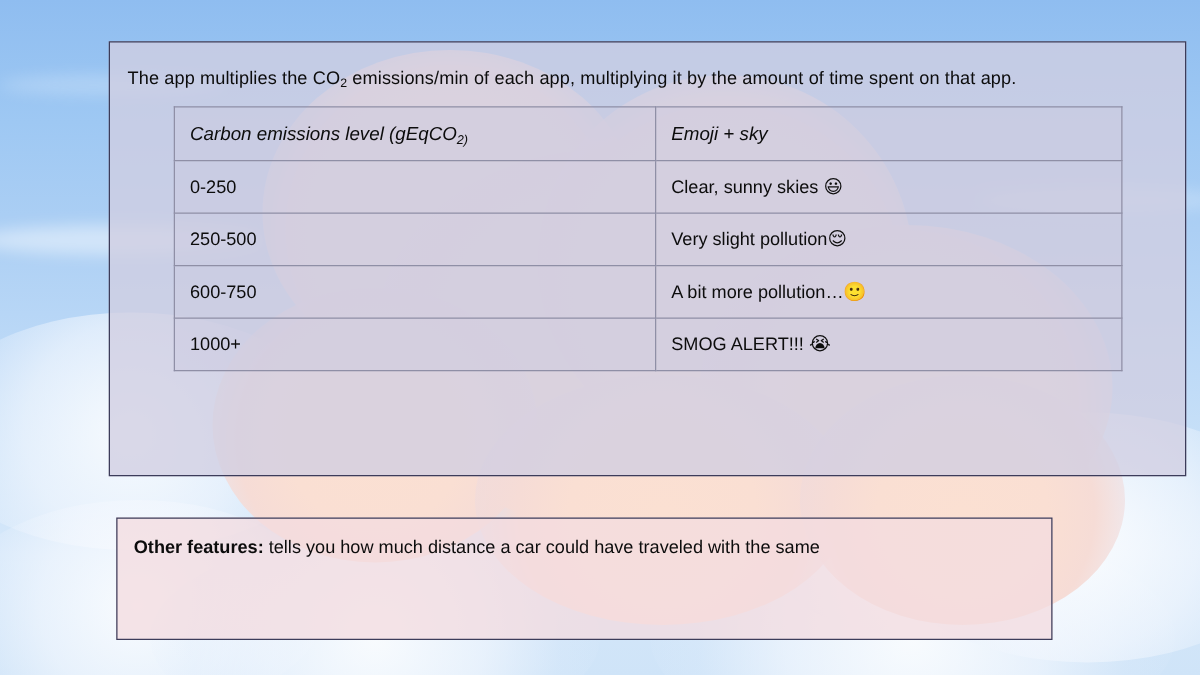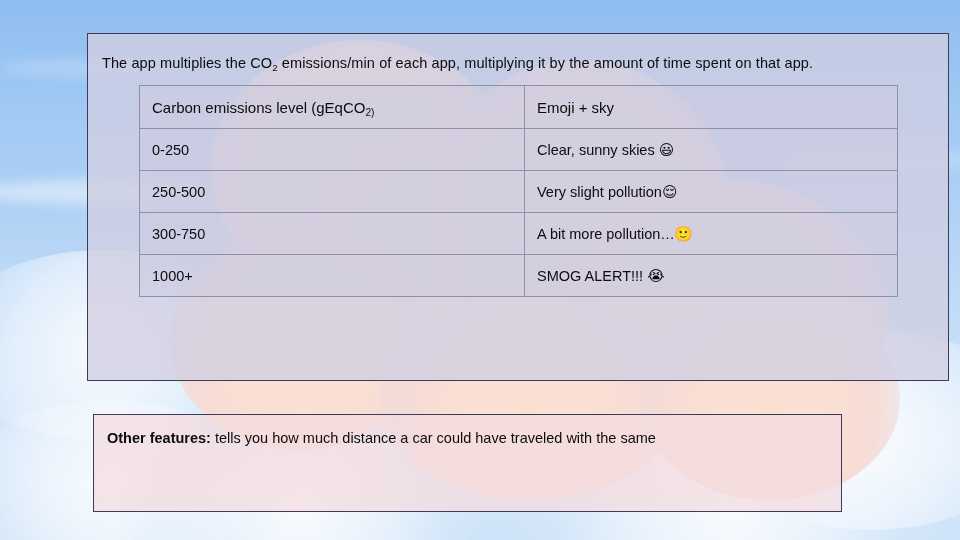--- a/index.html
+++ b/index.html
@@ -93,20 +93,21 @@
     height: 41px;
     padding: 0 12px;
     font-size: 14.5px;
     color: #0c0c0c;
     text-align: left;
     font-weight: normal;
     background: rgba(205,203,224,0.42);
     vertical-align: middle;
   }
   #emissions-table th {
+    font-style: italic;
     font-size: 15px;
     height: 42px;
   }
   #emissions-table col.c1 { width: 385px; }
   #emissions-table col.c2 { width: 373px; }
   .emoji {
     font-family: "DejaVu Sans", sans-serif;
     font-size: 15px;
     line-height: 1;
   }
@@ -191,21 +192,21 @@
       <tbody>
         <tr>
           <td>0-250</td>
           <td><span>Clear, sunny skies </span><span class="emoji">😃</span></td>
         </tr>
         <tr>
           <td>250-500</td>
           <td><span>Very slight pollution</span><span class="emoji">😌</span></td>
         </tr>
         <tr>
-          <td>300-750</td>
+          <td>600-750</td>
           <td><span>A bit more pollution…</span><span class="emoji">🙂</span></td>
         </tr>
         <tr>
           <td>1000+</td>
           <td><span>SMOG ALERT!!! </span><span class="emoji">😭</span></td>
         </tr>
       </tbody>
     </table>
 
   </div>

